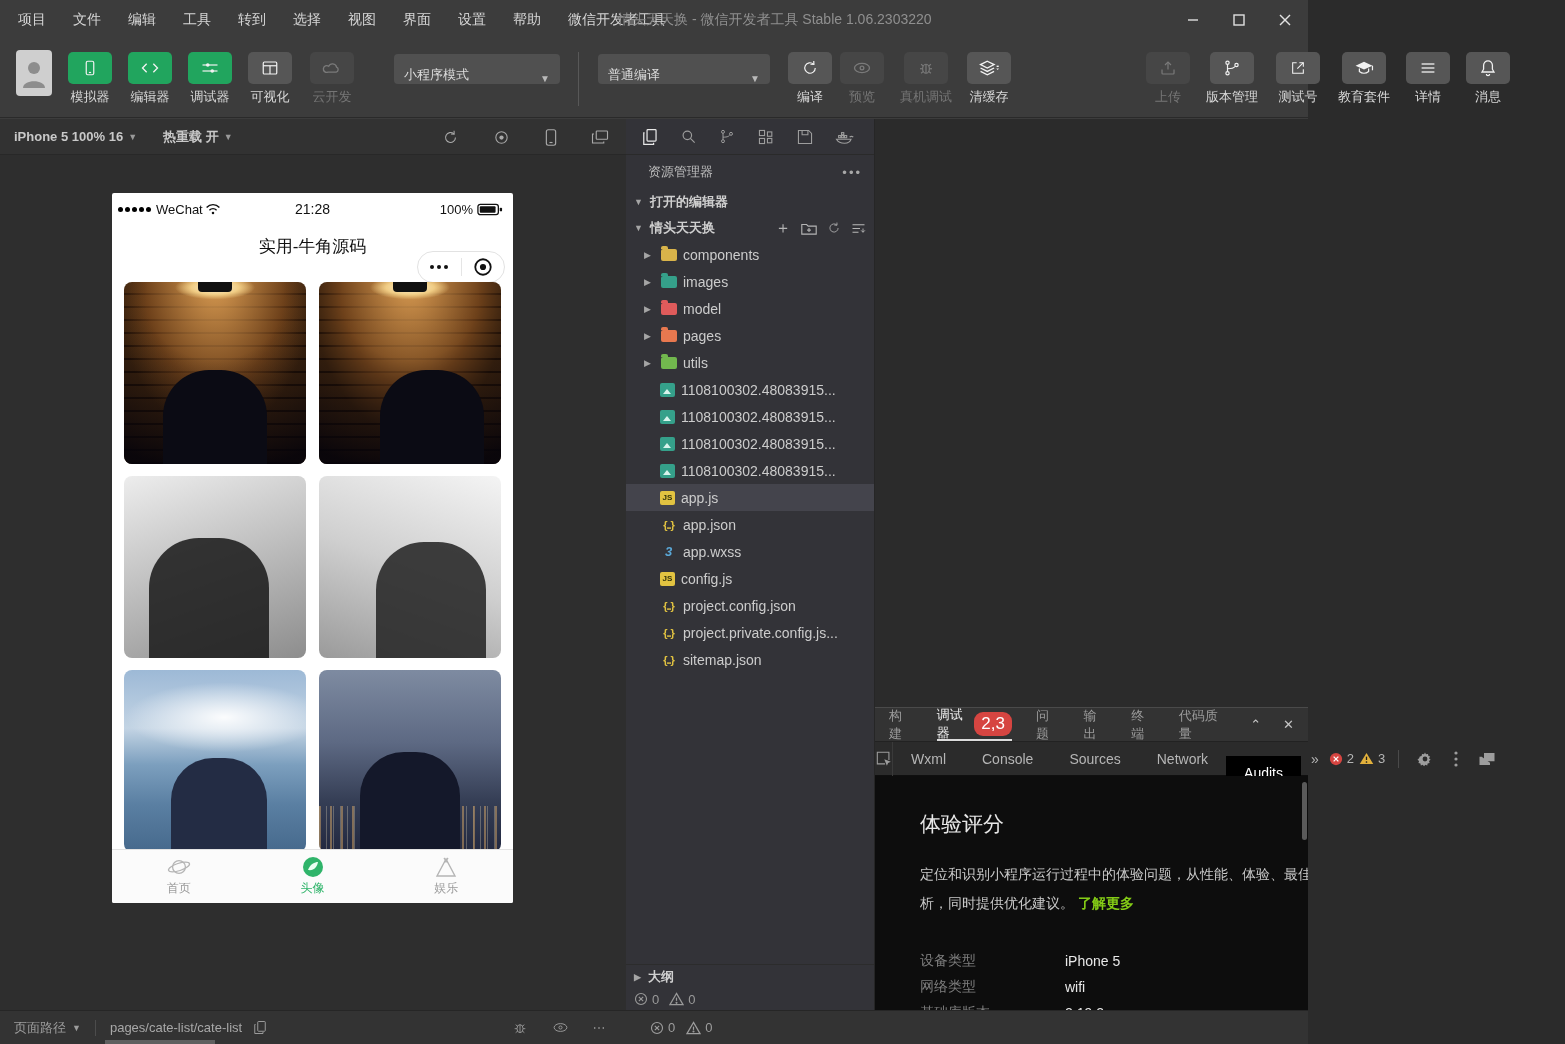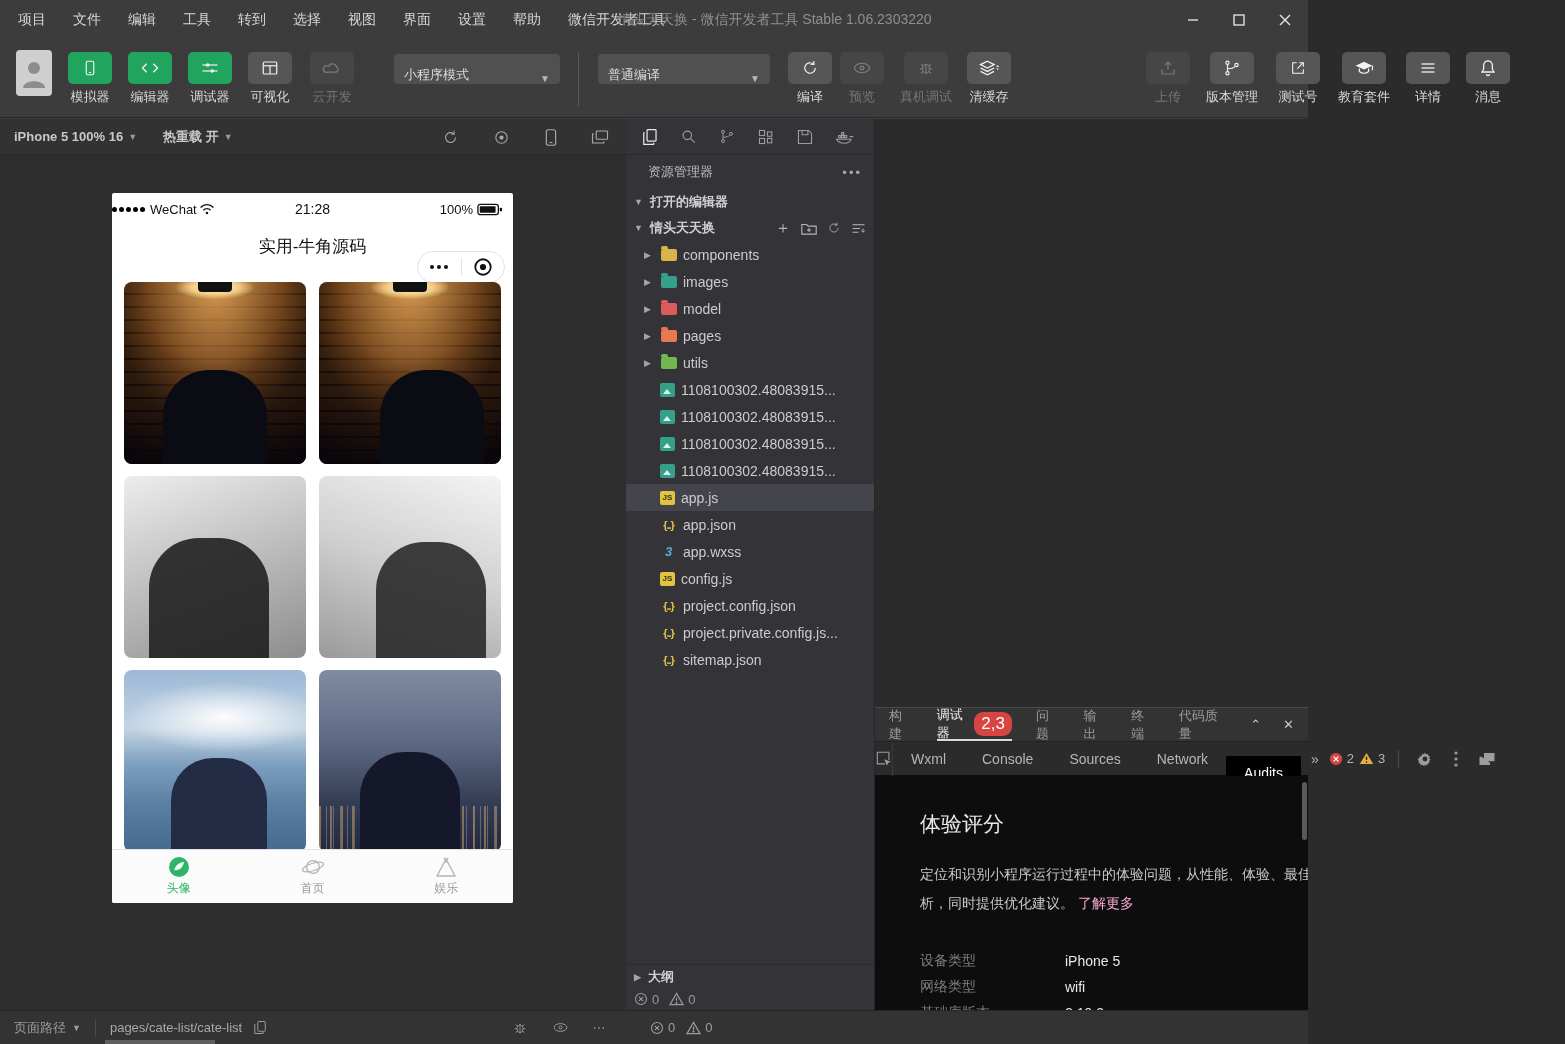--- a/index.html
+++ b/index.html
@@ -40,21 +40,21 @@
   .simpanel { position:absolute; left:0; top:0; width:626px; bottom:0; background:#2e2e2e; }
   .simbar { position:absolute; left:0; top:0; right:0; height:36px; background:#323232; border-bottom:1px solid #282828;
     display:flex; align-items:center; color:#c9c9c9; font-size:13px;font-weight:bold; }
   .simbar .dd { display:flex; align-items:center; gap:5px; cursor:pointer; }
   .simbar .caret { font-size:9px; color:#9a9a9a; }
   .simicon { position:absolute; top:3px; width:30px; height:30px; display:flex; align-items:center; justify-content:center; cursor:pointer; }
   .simicon svg { stroke:#a9a9a9; fill:none; stroke-width:1.5; }
 
   
   .phone { position:absolute; left:112px; top:74px; width:401px; height:710px; background:#ffffff; border-radius:2px; overflow:hidden; }
-  .pstatus { height:26px; display:flex; align-items:center; padding:6px 10px 0 0; font-size:13px; color:#000; }
+  .pstatus { height:26px; display:flex; align-items:center; padding:6px 10px 0 6px; font-size:13px; color:#000; }
   .dots { display:flex; gap:2px; margin-right:5px; }
   .dots i { width:5px; height:5px; border-radius:50%; background:#000; }
   .carrier { font-size:13px; color:#111; }
   .ptime { position:absolute; left:0; right:0; text-align:center; font-size:14px; color:#111; pointer-events:none; }
   .pbat { margin-left:auto; display:flex; align-items:center; gap:4px; font-size:13px; color:#111; }
   .pnav { position:relative; height:52px; }
   .pnav .ptitle { position:absolute; left:0; right:0; top:16px; text-align:center; font-size:17px; color:#111; font-weight:400; }
   .capsule { position:absolute; right:8px; top:32px; width:88px; height:32px; border:1px solid #e2e2e2; border-radius:16px;
     display:flex; align-items:center; background:#fff; cursor:pointer; }
   .capsule .cdots { flex:1; display:flex; justify-content:center; gap:3px; }
@@ -149,21 +149,21 @@
   .dt-tab.active { background:#000; color:#fff;margin-top:28px; }
   .dt-more { padding:0 10px; color:#b5b5b5; cursor:pointer; }
   .dt-counts { margin-left:auto; display:flex; align-items:center; gap:5px; font-size:13px; color:#b5b5b5; padding-right:10px; }
   .dt-counts .grp { display:flex; align-items:center; gap:4px; }
   .dt-sep { width:1px; height:18px; background:#4a4a4a; margin:0 8px; }
   .dt-act { width:26px; display:flex; justify-content:center; cursor:pointer; }
   .dt-act svg { stroke:#9d9d9d; fill:#9d9d9d; stroke-width:0; }
   .audits { position:absolute; left:0; right:0; top:68px; bottom:0; background:#0d0d0d; overflow:hidden; }
   .aud-title { position:absolute; left:45px; top:34px; font-size:21px; color:#e8e8e8; }
   .aud-desc { position:absolute; left:45px; top:84px; width:595px; font-size:14px; line-height:29px; color:#c9c9c9; }
-  .aud-desc a { color:#f9a8d4; text-decoration:none; cursor:pointer; }
+  .aud-desc a { color:#84cc16; text-decoration:none; cursor:pointer;font-weight:bold; }
   .aud-info { position:absolute; left:45px; top:172px; font-size:14px; }
   .aud-row { display:flex; height:26px; align-items:center; }
   .aud-row .al { width:145px; color:#7d7d7d; }
   .aud-row .av { color:#e8e8e8; }
   .vscroll { position:absolute; right:1px; top:6px; width:5px; height:58px; background:#5a5a5a; border-radius:3px; }
 
   
   .statusbar { position:absolute; left:0; right:0; bottom:0; height:34px; background:#333333; border-top:1px solid #262626;
     display:flex; align-items:center; color:#9d9d9d; font-size:13px; }
   .sb-left { display:flex; align-items:center; gap:6px; padding-left:14px; }
@@ -478,33 +478,33 @@
             </div>
           <div class="photo photo--brick fig-right">
               <span class="lamp"></span>
             </div>
           <div class="photo photo--bw1"></div>
           <div class="photo photo--bw2"></div>
           <div class="photo photo--sea"></div>
           <div class="photo photo--night"></div>
         </div>
         <div class="ptabbar">
+          <div class="ptab">
+            <svg width="26" height="22" viewBox="0 0 28 24">
+                <circle cx="14" cy="12" r="7"></circle>
+                <ellipse cx="14" cy="12" rx="12" ry="4" transform="rotate(-18 14 12)"></ellipse>
+              </svg>
+            <span class="tlab">首页</span>
+          </div>
           <div class="ptab active">
             <svg width="24" height="22" viewBox="0 0 24 22">
                 <circle cx="12" cy="11" r="10" fill="#2fb46a" stroke="none"></circle>
                 <path d="M7 14 c2-6 7-8 10-8 c-1 5-4 9-10 8 z" fill="#eafff2" stroke="none"></path>
               </svg>
             <span class="tlab">头像</span>
-          </div>
-          <div class="ptab">
-            <svg width="26" height="22" viewBox="0 0 28 24">
-                <circle cx="14" cy="12" r="7"></circle>
-                <ellipse cx="14" cy="12" rx="12" ry="4" transform="rotate(-18 14 12)"></ellipse>
-              </svg>
-            <span class="tlab">首页</span>
           </div>
           <div class="ptab">
             <svg width="24" height="22" viewBox="0 0 24 22">
                 <path d="M12 3 L3 20 H21 z"></path>
                 <line x1="10" y1="2" x2="13.5" y2="6.5"></line>
                 <line x1="14" y1="2" x2="10.5" y2="6.5"></line>
               </svg>
             <span class="tlab">娱乐</span>
           </div>
         </div>

